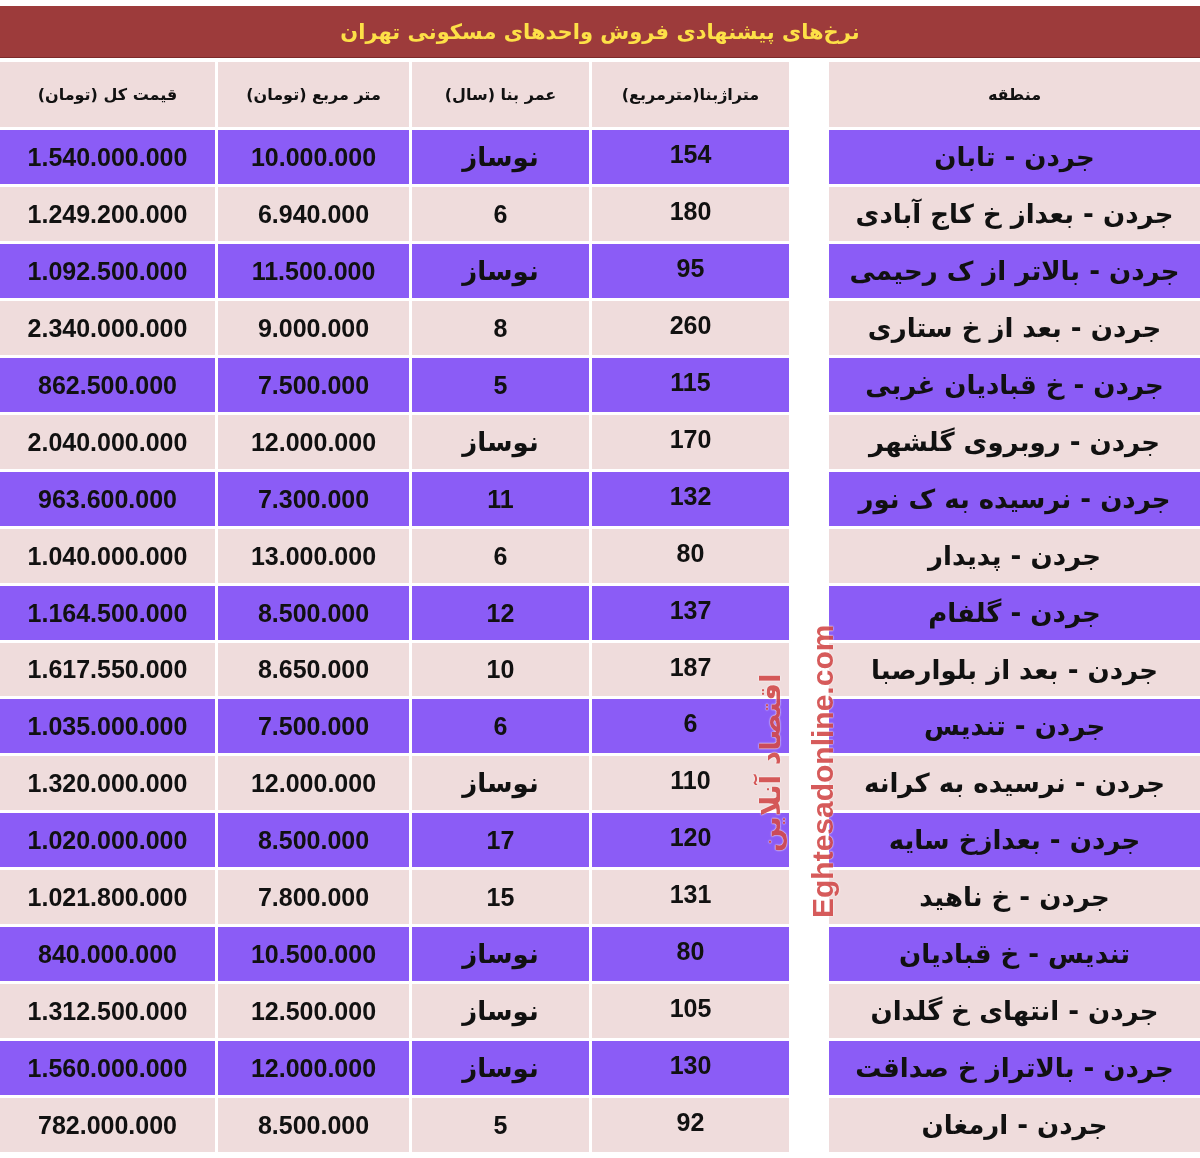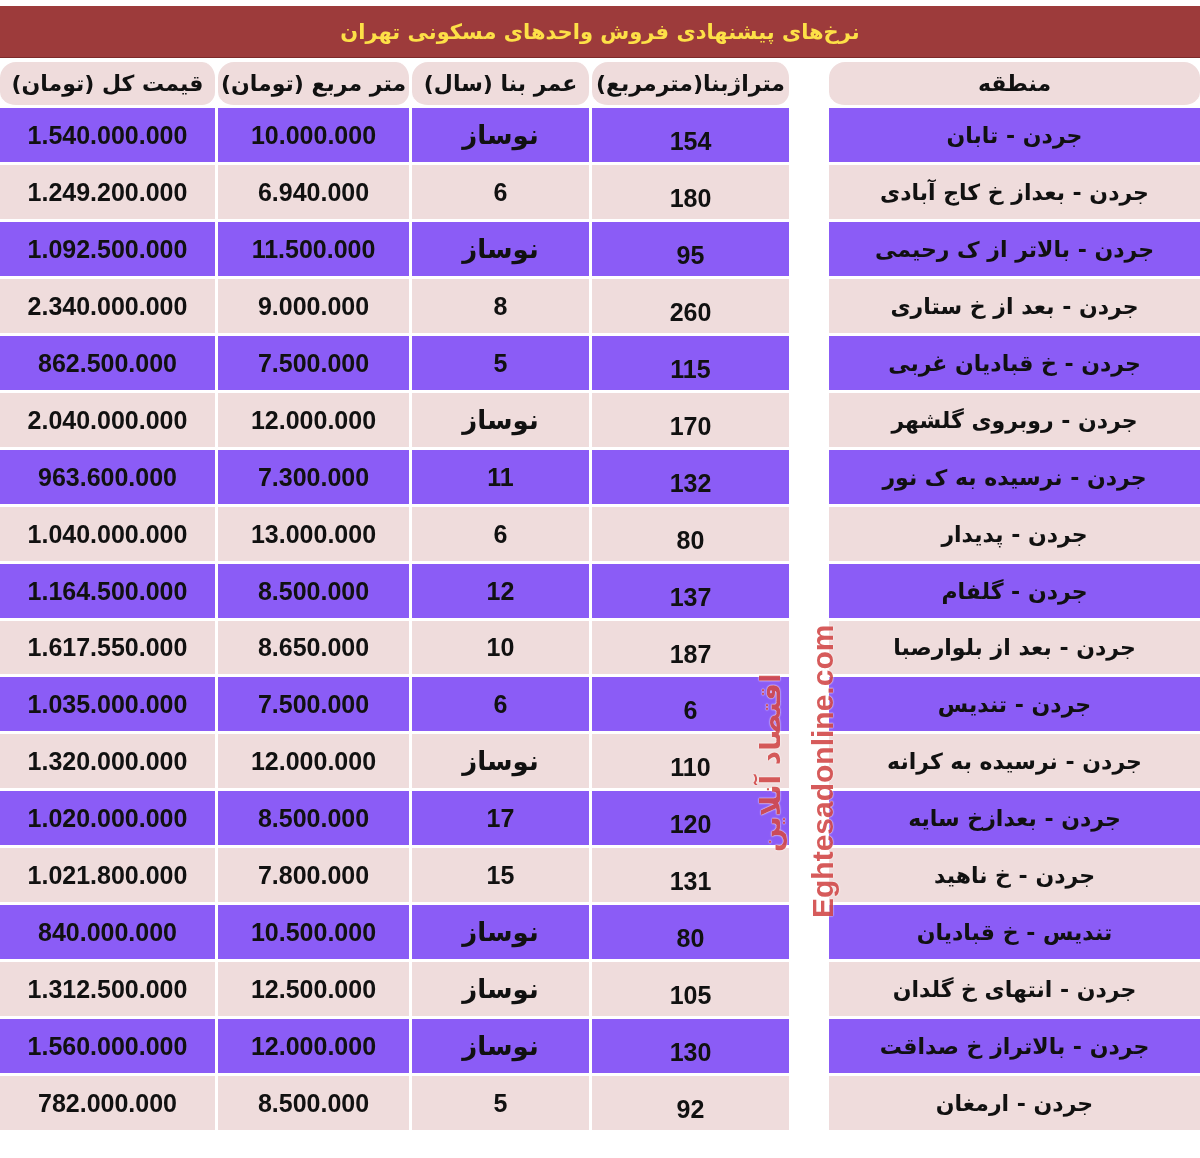--- a/index.html
+++ b/index.html
@@ -50,31 +50,30 @@
       color: #111111;
       font-weight: bold;
       font-size: 23px;
       white-space: nowrap;
       overflow: hidden;
     }
     .cell:last-child { border-right: none; margin-left: 37px; }
     .row { display: contents; }
     .hdr .cell {
       background: #efdcdc;
-      height: 46px;
-      font-size: 22px;
+      height: 68px;
+      font-size: 16px;
       direction: rtl;
-      border-radius: 16px;
     }
     .row.odd .cell { background: #8b5cf6; }
     .row.even .cell { background: #efdcdc; }
     .data .cell { height: 57px; font-family: "Liberation Sans", "DejaVu Sans", sans-serif; font-size: 25px; }
     .data.tall .cell { height: 56px; }
-    .cell.area { align-items: flex-start; padding-top: 19px; }
-    .cell.region { direction: rtl; font-family: "DejaVu Sans", sans-serif; font-size: 22px; }
+    .cell.area { align-items: flex-start; padding-top: 10px; }
+    .cell.region { direction: rtl; font-family: "DejaVu Sans", sans-serif; font-size: 26px; }
     .cell.age-text { direction: rtl; font-family: "DejaVu Sans", sans-serif; font-size: 26px; }
     .watermark {
       position: absolute;
       left: 748px;
       top: 600px;
       width: 96px;
       height: 320px;
       pointer-events: none;
     }
     .watermark .wm-line {

